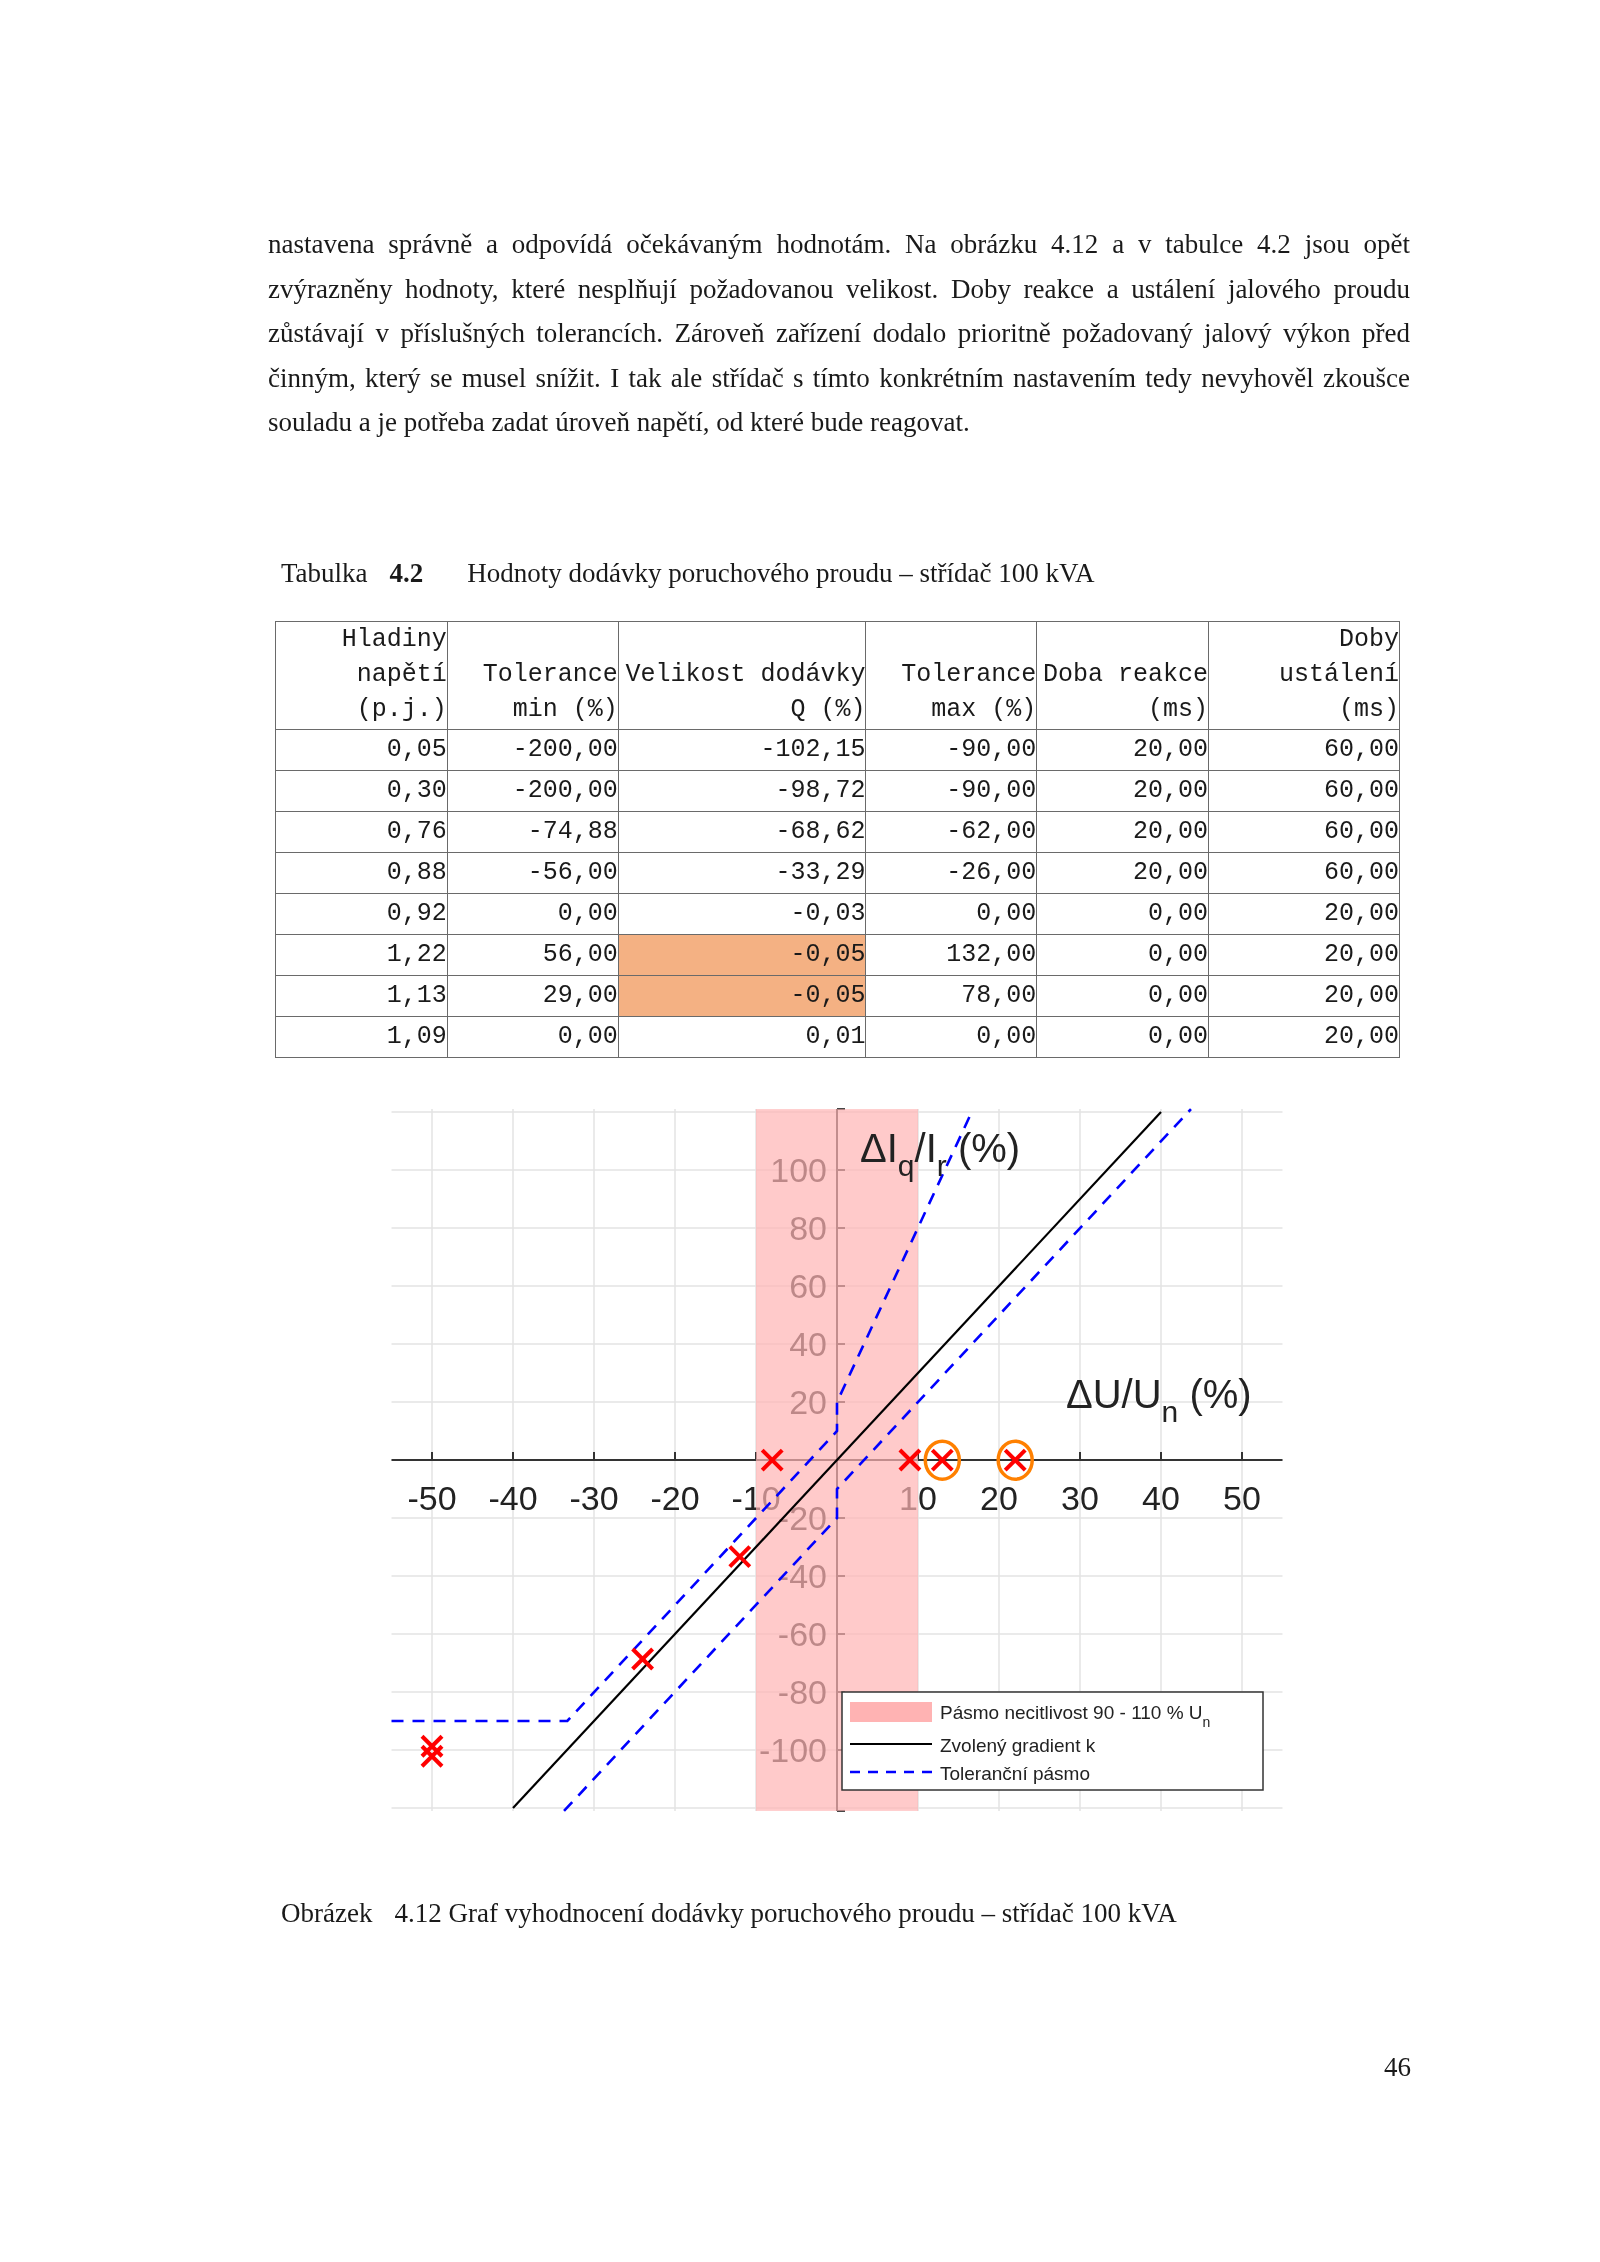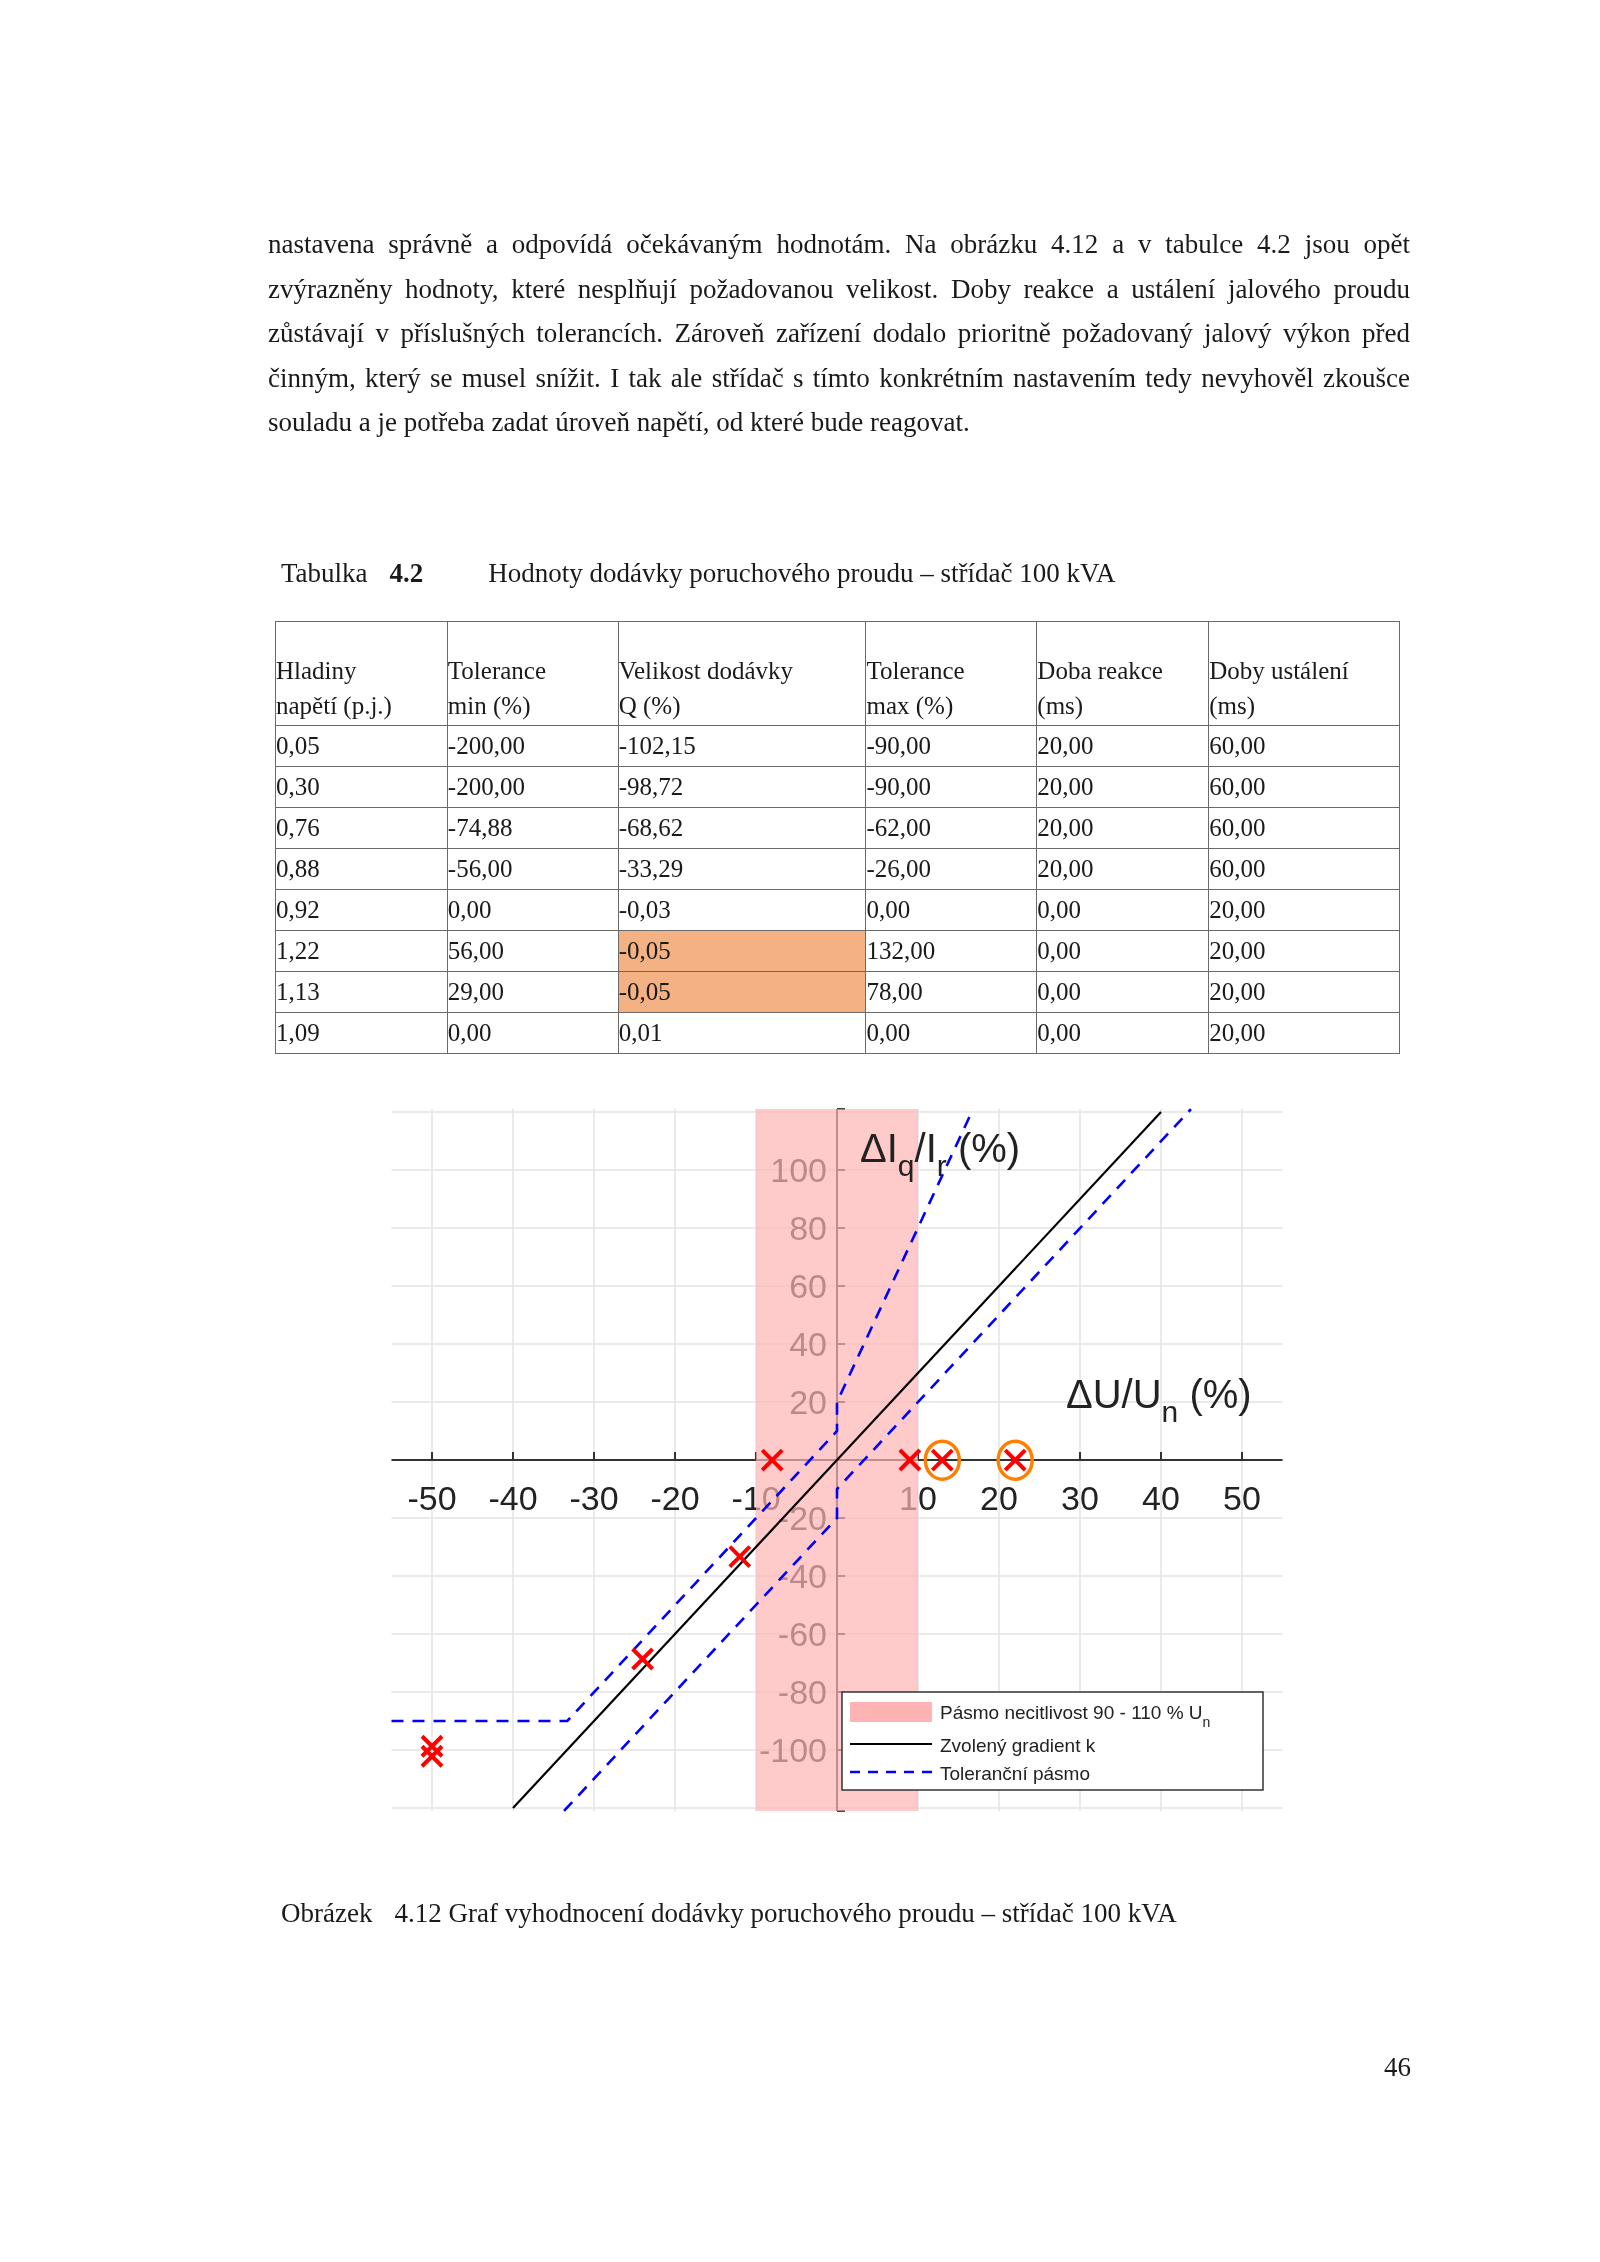--- a/index.html
+++ b/index.html
@@ -1,23 +1,23 @@
 <!DOCTYPE html>
 <html><head>
 <meta charset="utf-8">
 <style>
   html, body { margin:0; padding:0; background:#ffffff; }
   body { width:1600px; height:2262px; position:relative; overflow:hidden; font-family:"Liberation Serif", serif; color:#1a1a1a; }
   .para { position:absolute; left:268px; width:1142px; top:222px; font-size:27px; line-height:44.5px; text-align:justify; }
   .para b { font-weight:normal; }
   .tcap { position:absolute; left:281px; top:558px; font-size:27px; white-space:nowrap; }
   .tcap .num { display:inline-block; margin-left:22px;font-weight:bold; }
-  .tcap .txt { display:inline-block; margin-left:65px;text-align:center; }
+  .tcap .txt { display:inline-block; margin-left:44px;text-align:center; }
   table.data { position:absolute; left:275px; top:621px; width:1125px; border-collapse:collapse; font-size:25px; }
-  table.data td, table.data th { border:1.5px solid #6a6a6a; text-align:left; font-weight:normal; padding:0; }
+  table.data td, table.data th { border:1.5px solid #6a6a6a; text-align:right; font-weight:normal; padding:0;font-family:Liberation Mono, monospace; }
   table.data th { height:101px; line-height:35px; vertical-align:bottom; padding-bottom:2px; }
   table.data td { height:40px; line-height:40px; }
   table.data td.hl { background:#f4b183; }
   .chart { position:absolute; left:380px; top:1090px; }
   .fcap { position:absolute; left:281px; top:1898px; font-size:27px; white-space:nowrap; }
   .fcap .num { display:inline-block; margin-left:22px; }
   .pagenum { position:absolute; left:1384px; top:2052px; font-size:27px; }
   svg text { font-family:"Liberation Sans", sans-serif; }
 </style>
 </head>

